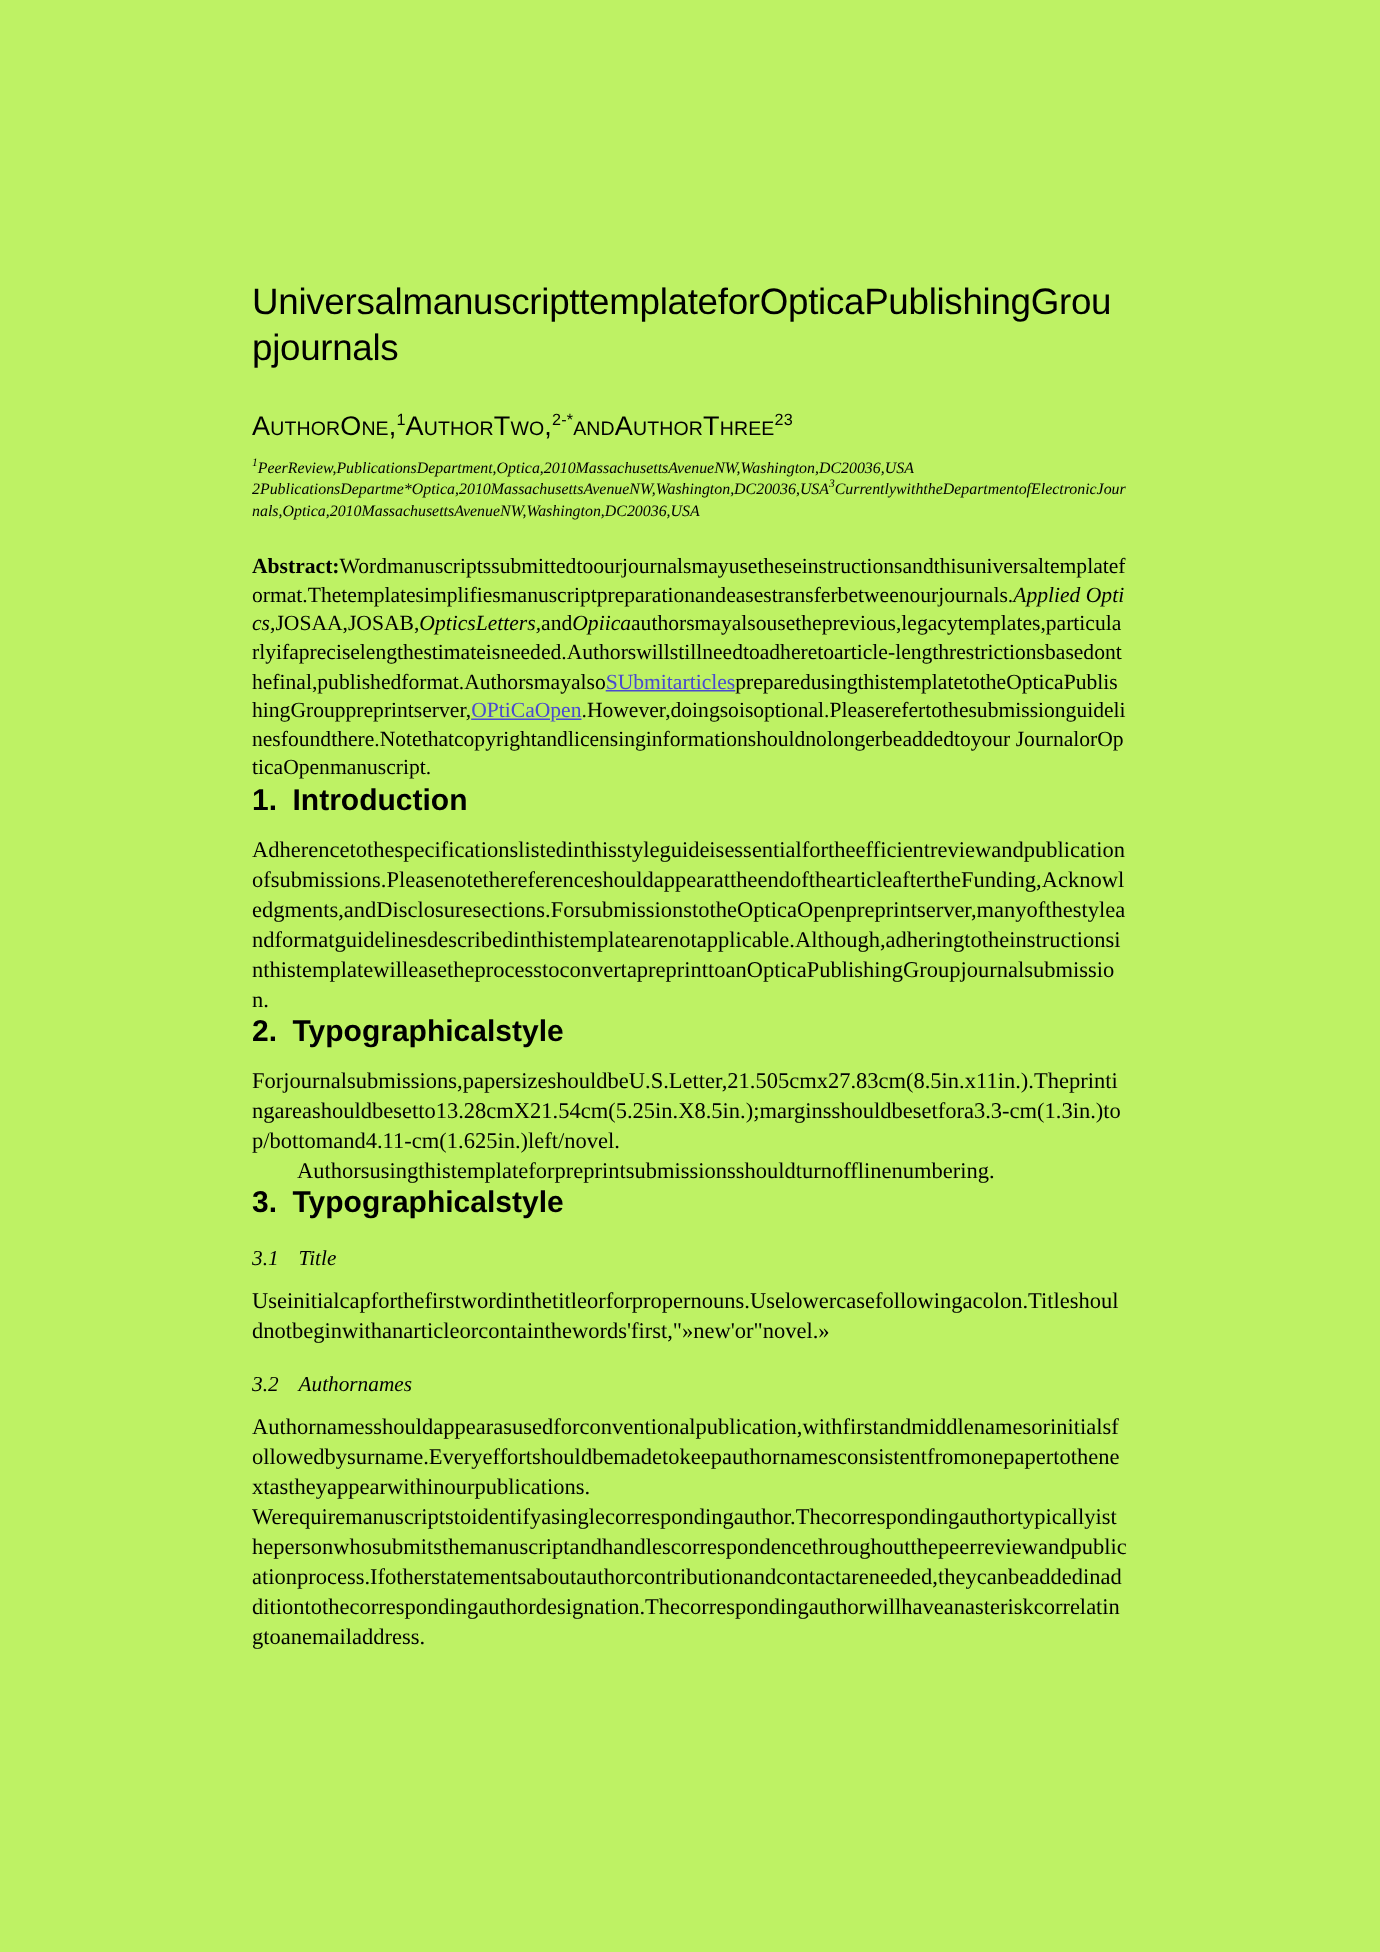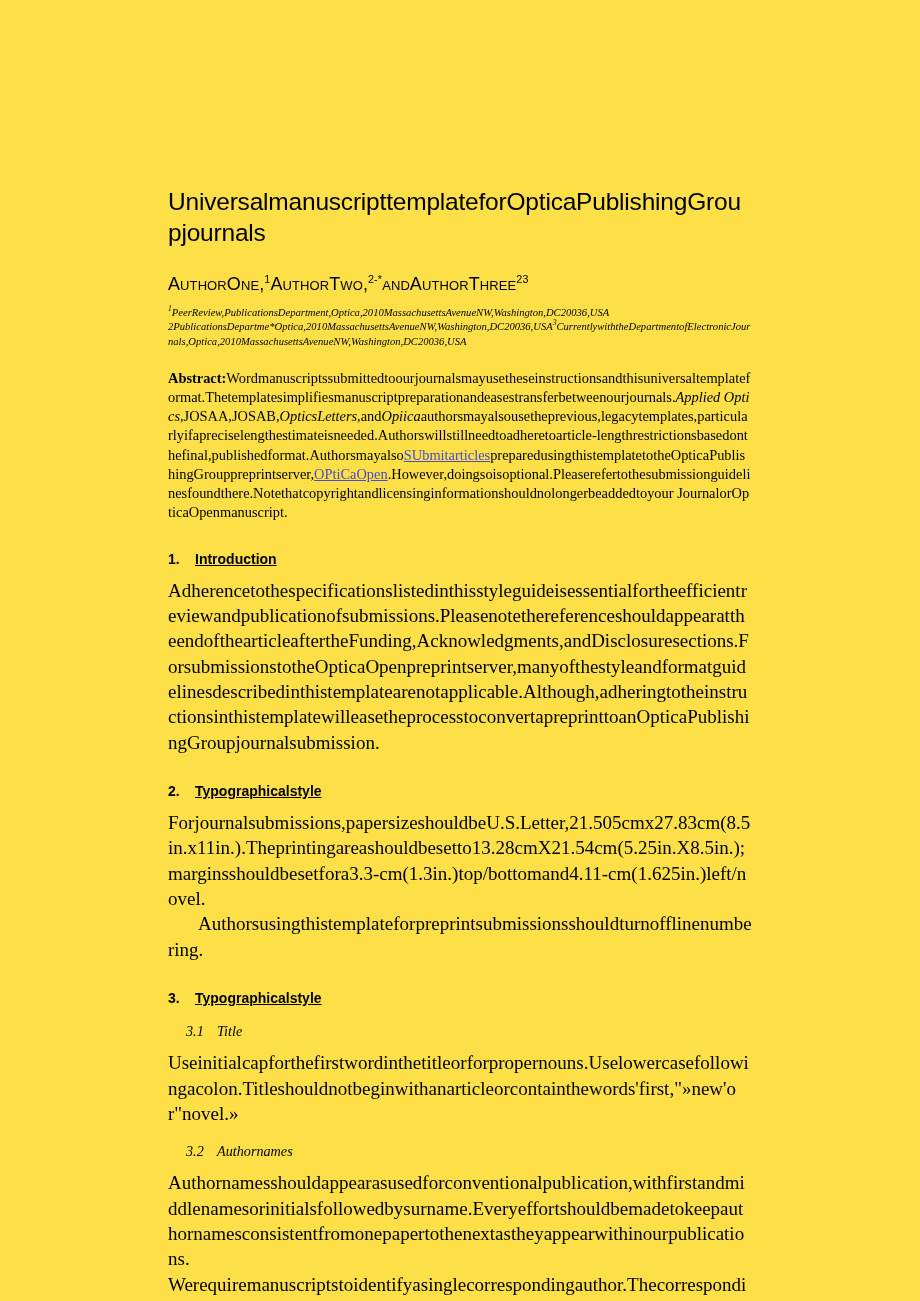--- a/index.html
+++ b/index.html
@@ -4,21 +4,21 @@
 <style>
   html, body {
     margin: 0;
     padding: 0;
     background: #ffffff;
   }
   .page {
     position: relative;
     width: 920px;
     height: 1301px;
-    background: #fde047;
+    background: #bef264;
     overflow: hidden;
     font-family: "Liberation Serif", serif;
     color: #000000;
   }
   .content {
     position: absolute;
     left: 168px;
     top: 186px;
     width: 584px;
   }
@@ -100,53 +100,50 @@
   .link-plain {
     color: #6a74d8;
     text-decoration: none;
     word-break: break-all;
   }
 
   
   .sec-head {
     font-family: "Liberation Sans", sans-serif;
     font-weight: bold;
-    font-size: 14px;
-    margin-top: 28px;
+    font-size: 20px;
     margin-bottom: 11px;
     color: #000;
     word-break: break-all;
-    text-decoration: underline;
   }
   .sec-head .num {
     display: inline-block;
     width: 27px;
   }
   .subsec-head {
     font-family: "Liberation Serif", serif;
     font-style: italic;
     font-size: 14.2px;
     margin-top: 17px;
     margin-bottom: 10px;
     color: #000;
     word-break: break-all;
-    margin-left: 18px;
   }
   .subsec-head .num {
     display: inline-block;
     width: 31px;
   }
   .subsec-head.sans {
     font-family: "Liberation Sans", sans-serif;
     font-style: normal;
     font-size: 13.6px;
   }
   .body-text {
     font-family: "Liberation Serif", serif;
-    font-size: 19px;
+    font-size: 15px;
     line-height: 1.335;
     margin: 0 0 0 0;
     word-break: break-all;
     color: #000;
   }
   .body-text + .body-text { margin-top: 0; }
   .indent { text-indent: 30px; }
 </style>
 </head>
 <body>

